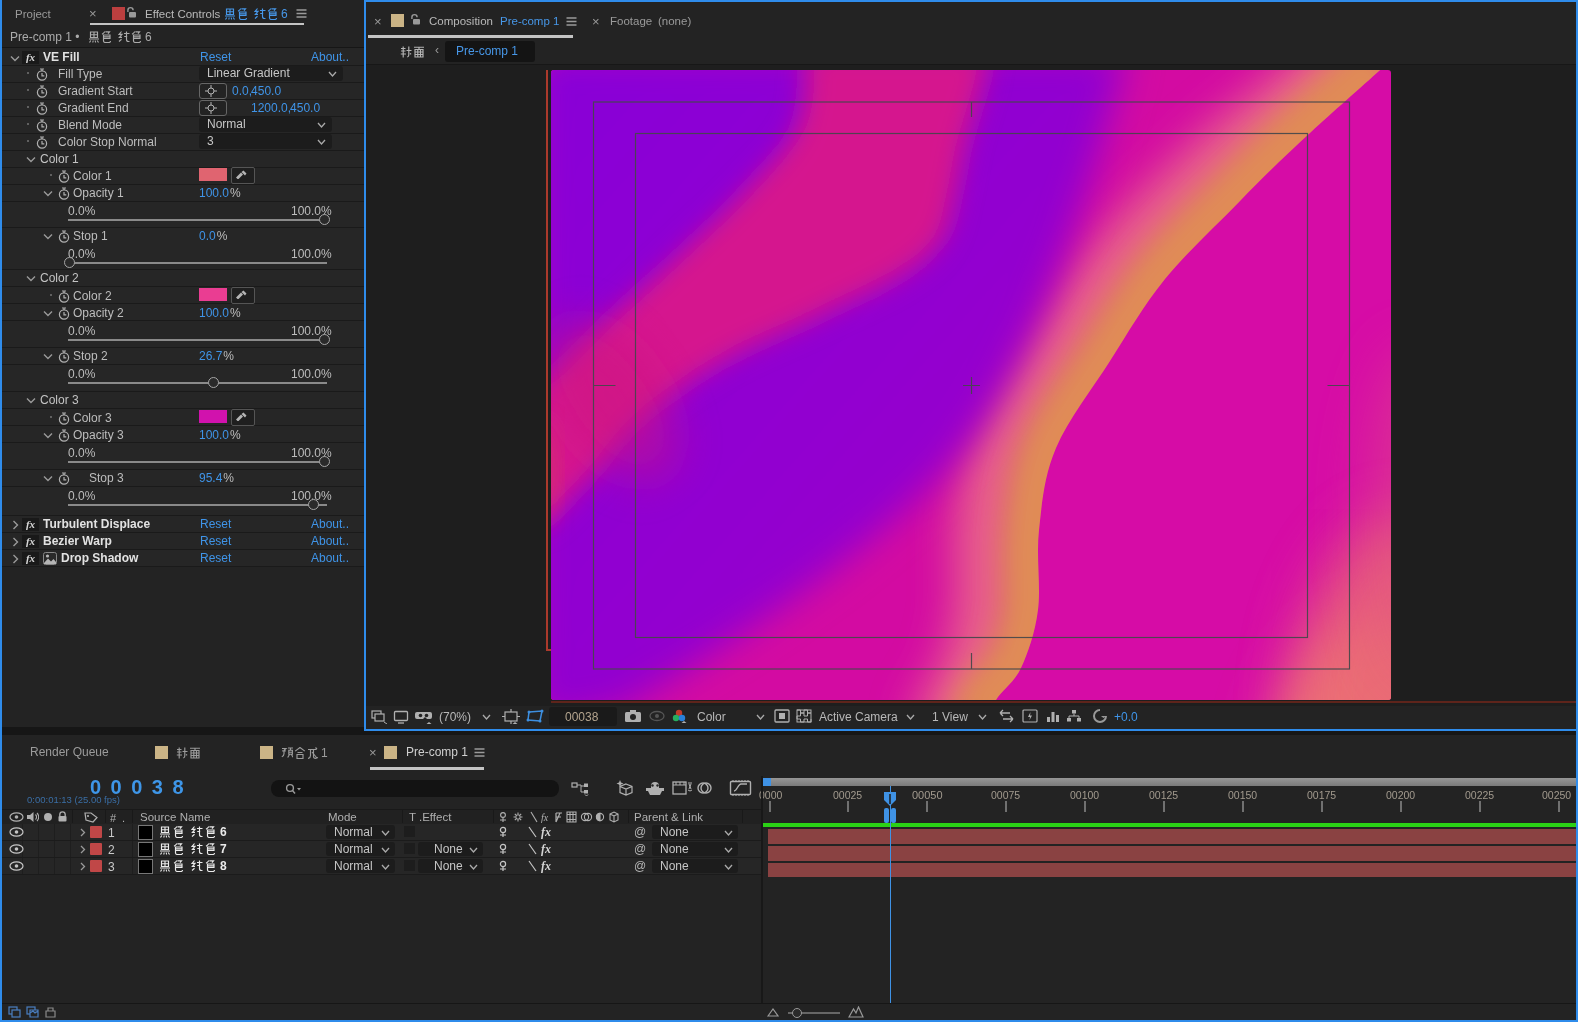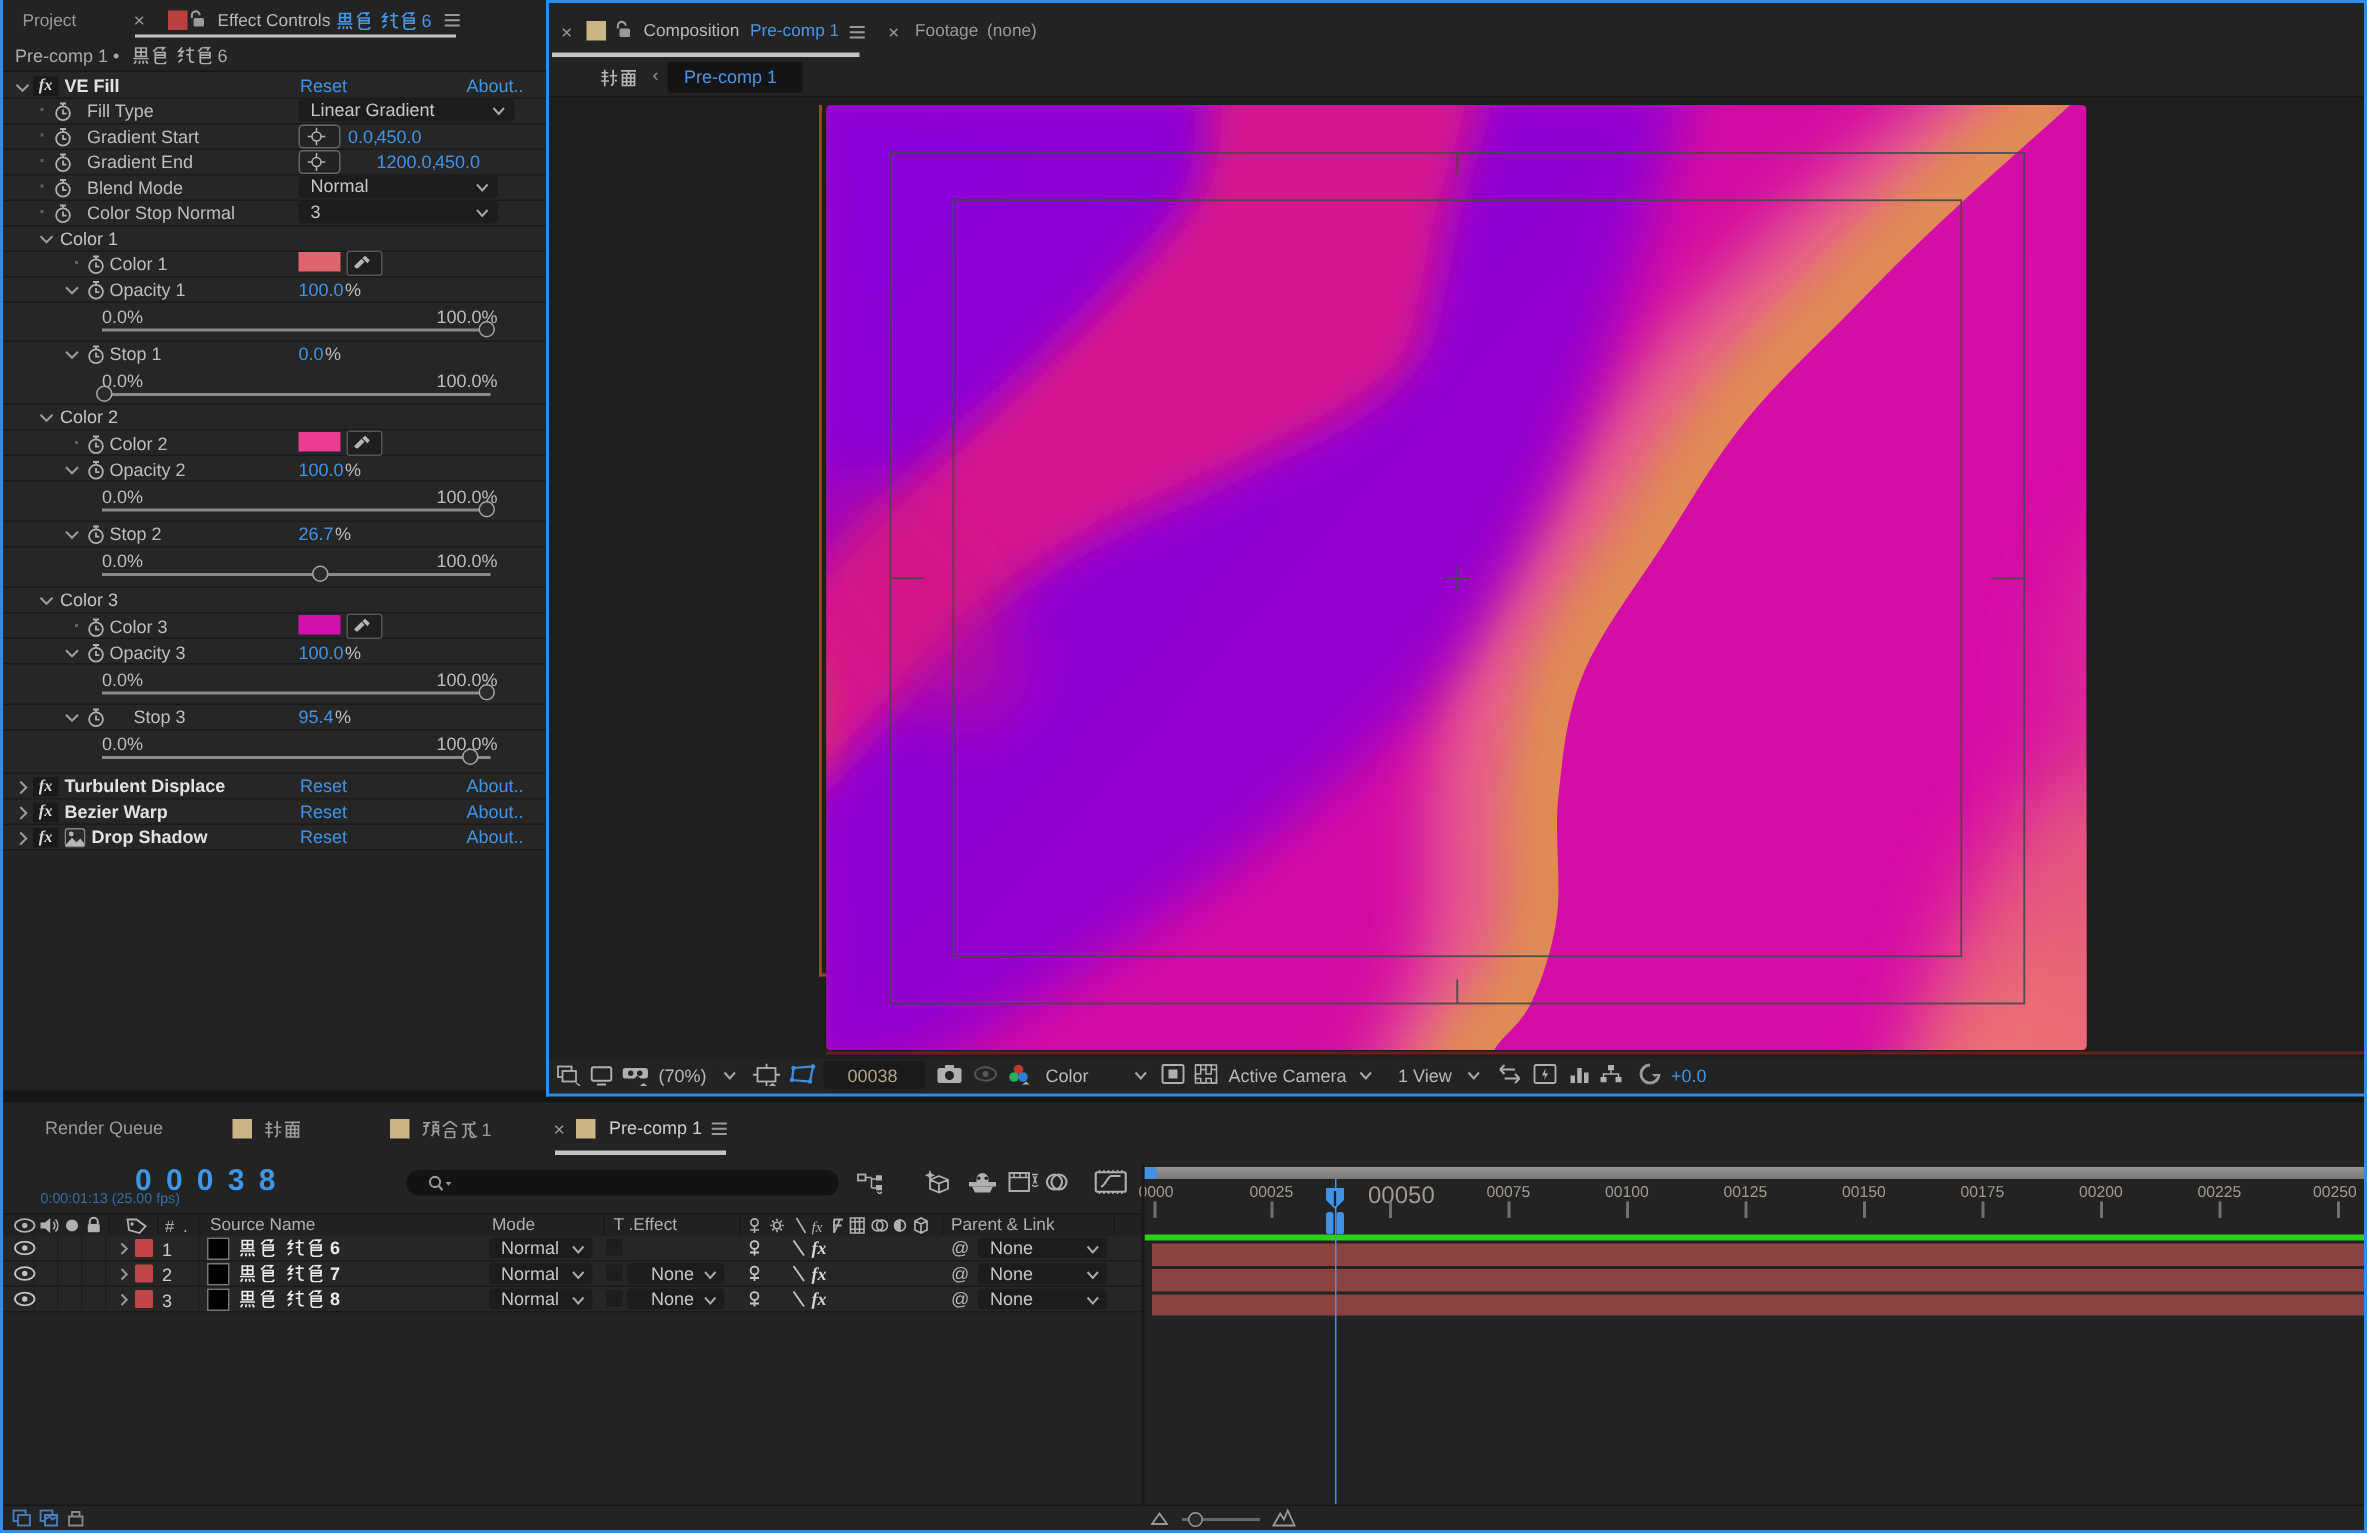--- a/index.html
+++ b/index.html
@@ -598,21 +598,21 @@
       <rect x="1.5" y="2.5" width="20" height="13" rx="1" fill="none" stroke="#b0b0b0" stroke-width="1.4"></rect>
       <path d="M4,2.5 v-1.5 m3,1.5 v-1.5 m3,1.5 v-1.5 m3,1.5 v-1.5 m3,1.5 v-1.5 m3,1.5 v-1.5 M4,15.5 v1.5 m3,-1.5 v1.5 m3,-1.5 v1.5 m3,-1.5 v1.5 m3,-1.5 v1.5 m3,-1.5 v1.5" stroke="#b0b0b0"></path>
       <path d="M5,12 C8,12 9,5 12,5 L18,5" fill="none" stroke="#b0b0b0" stroke-width="1.4"></path>
     </svg>
 
   <div class="a" style="left:761px;top:43px;width:813px;height:8px;background:linear-gradient(#969696,#7a7a7a);"></div>
   <div class="a" style="left:761px;top:43px;width:8px;height:8px;background:#3f92e5;"></div>
 
   <div class="t" style="left:757px;top:54px;color:#a29a8e;font-size:10.5px;">0000</div>
   <div class="t" style="left:831px;top:54px;color:#a29a8e;font-size:10.5px;">00025</div>
-  <div class="t" style="left:910px;top:54px;color:#a29a8e;font-size:16px;">00050</div>
+  <div class="t" style="left:910px;top:54px;color:#a29a8e;font-size:11px;">00050</div>
   <div class="t" style="left:989px;top:54px;color:#a29a8e;font-size:10.5px;">00075</div>
   <div class="t" style="left:1068px;top:54px;color:#a29a8e;font-size:10.5px;">00100</div>
   <div class="t" style="left:1147px;top:54px;color:#a29a8e;font-size:10.5px;">00125</div>
   <div class="t" style="left:1226px;top:54px;color:#a29a8e;font-size:10.5px;">00150</div>
   <div class="t" style="left:1305px;top:54px;color:#a29a8e;font-size:10.5px;">00175</div>
   <div class="t" style="left:1384px;top:54px;color:#a29a8e;font-size:10.5px;">00200</div>
   <div class="t" style="left:1463px;top:54px;color:#a29a8e;font-size:10.5px;">00225</div>
   <div class="t" style="left:1540px;top:54px;color:#a29a8e;font-size:10.5px;">00250</div>
   <div class="a" style="left:767px;top:66px;width:1.5px;height:11px;background:#707070;"></div>
   <div class="a" style="left:845px;top:66px;width:1.5px;height:11px;background:#707070;"></div>

